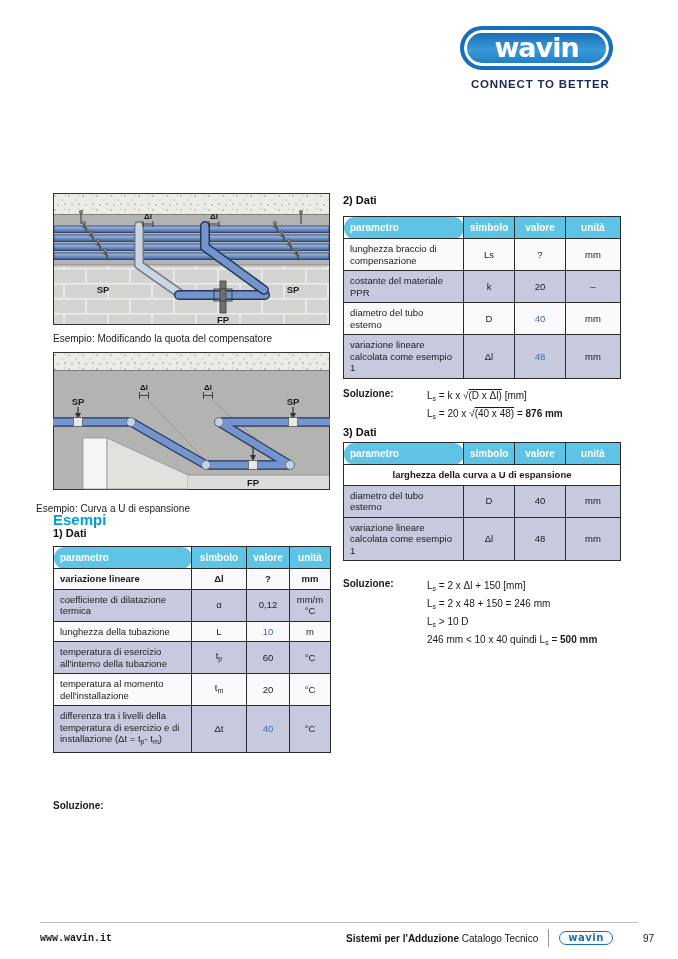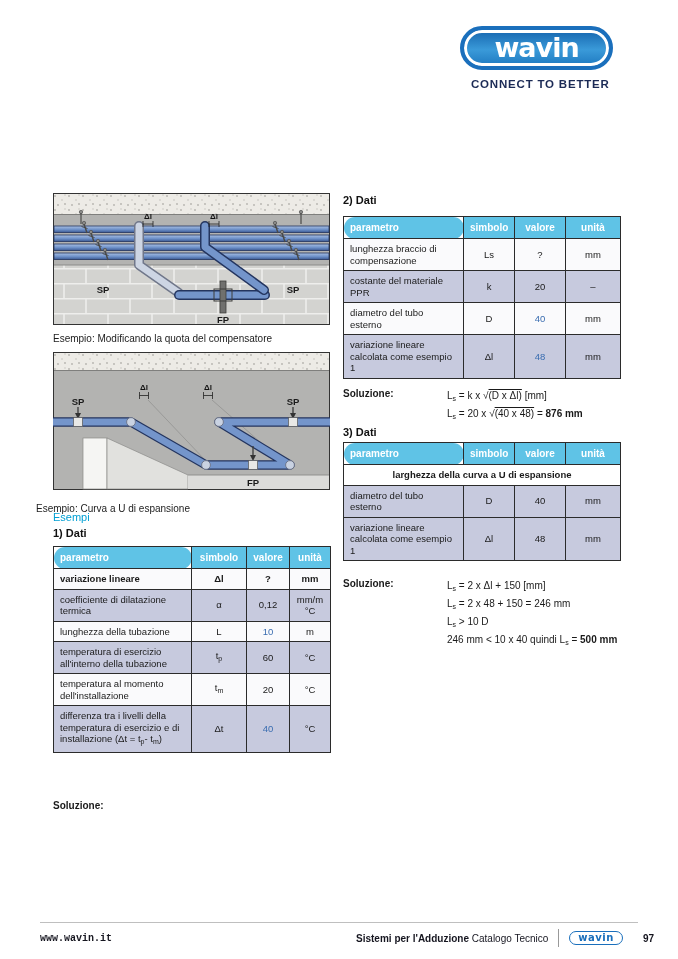--- a/index.html
+++ b/index.html
@@ -12,57 +12,57 @@
     background:linear-gradient(180deg,#1565ae 0%,#3a9ad9 55%,#1e79c0 100%);
     box-shadow: inset 0 0 0 3px #ffffff;
     display:flex; align-items:center; justify-content:center; }
   .logo-text { color:#ffffff; font-weight:bold; font-size:27px; letter-spacing:-1px;
     font-family:"DejaVu Sans", sans-serif; transform:translateY(-1px); }
   .tagline { position:absolute; left:471px; top:78px; font-weight:bold; font-size:11.5px;
     color:#1b2a55; letter-spacing:0.8px; }
 
   
   .cap { position:absolute; width:280px; font-size:10px; color:#1c1c1c; }
-  .h-cyan { position:absolute; font-weight:normal; font-size:11px; color:#00a0d4; }
+  .h-cyan { position:absolute; font-weight:bold; font-size:15px; color:#00a0d4; }
   .h-dark { position:absolute; font-weight:bold; font-size:11px; color:#111111; }
 
   
   .tbl { position:absolute; border-collapse:collapse; table-layout:fixed; width:277px;
     font-size:9.5px; color:#1a1a1a; }
   .tbl th { background:#5fc3e6; color:#ffffff; font-weight:bold; font-size:10px;
     border:1px solid #2b2b2b; padding:5px 6px; text-align:center; }
   .tbl th.left { text-align:left;border-radius:11px; }
   .tbl td { border:1px solid #2b2b2b; padding:4px 6px; line-height:11.5px;
     background:#fafafc; vertical-align:middle; }
   .tbl tr.shade td { background:#c7cade; }
   .tbl td.c { text-align:center; }
   .tbl td.vblue { color:#3a6db0; }
   .tbl tr.boldrow td { font-weight:bold; }
   .tbl td.spanrow { text-align:center; font-weight:bold; background:#ffffff; }
   sub { font-size:7px; vertical-align:-2px; }
   .ovl { text-decoration:overline; }
 
   
-  .sol { position:absolute; display:flex; font-size:10px; color:#1a1a1a; width:290px;gap:20px; }
+  .sol { position:absolute; display:flex; font-size:10px; color:#1a1a1a; width:290px; }
   .sol .lbl { width:84px; font-weight:bold; flex:none; }
   .sol .lines div { line-height:15px; white-space:nowrap; }
   .sol b.fb { color:#3a6db0; }
 
   
   .foot-rule { position:absolute; left:40px; right:40px; top:922px; border-top:1px solid #bfbfbf; }
   .foot-row { position:absolute; left:40px; right:24px; top:929px; display:flex;
     justify-content:space-between; align-items:center; font-size:10px; color:#15151f; }
   .foot-url { font-weight:bold;font-family:Liberation Mono, monospace; }
   .foot-right { display:flex; align-items:center; gap:10px; }
   .foot-series b { font-weight:bold; }
   .foot-div { width:1px; height:18px; background:#999; }
   .foot-logo { border:1.5px solid #1a6fbc; border-radius:10px; padding:0px 8px 1px 8px;
     color:#1a6fbc; font-weight:bold; font-size:10px; letter-spacing:0.5px;
     font-family:"DejaVu Sans", sans-serif; }
-  .foot-page { font-weight:bold; margin-left:10px; }
+  .foot-page { font-weight:normal; margin-left:20px; }
 
   .diag { position:absolute; }
   svg text { font-family:"Liberation Sans", sans-serif; }
 </style>
 </head>
 <body>
 
 <div id="page">
 
   <div class="logo-wrap">

